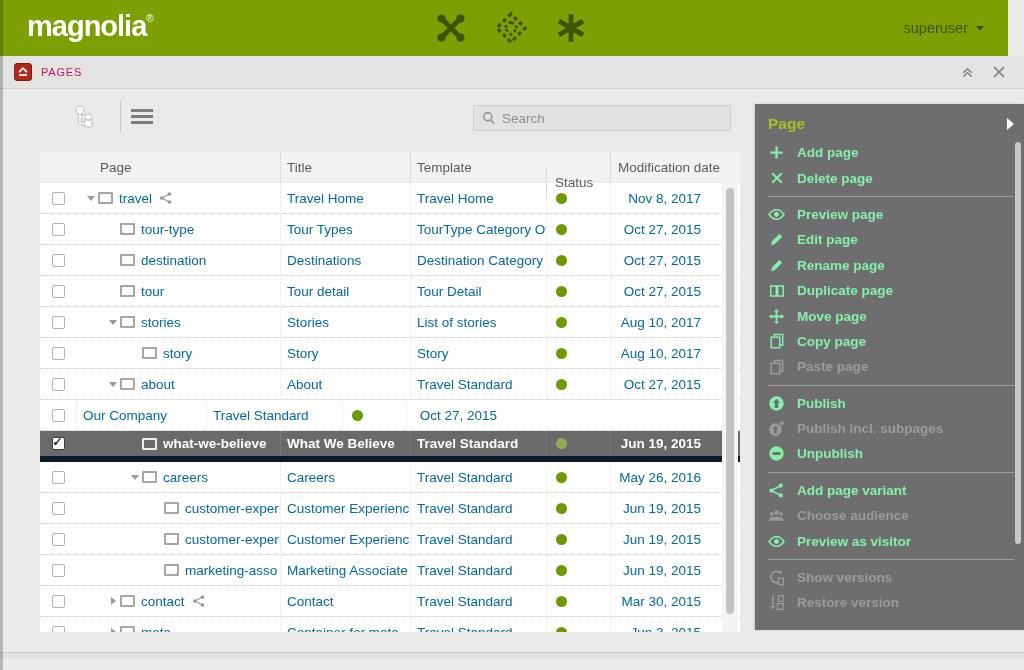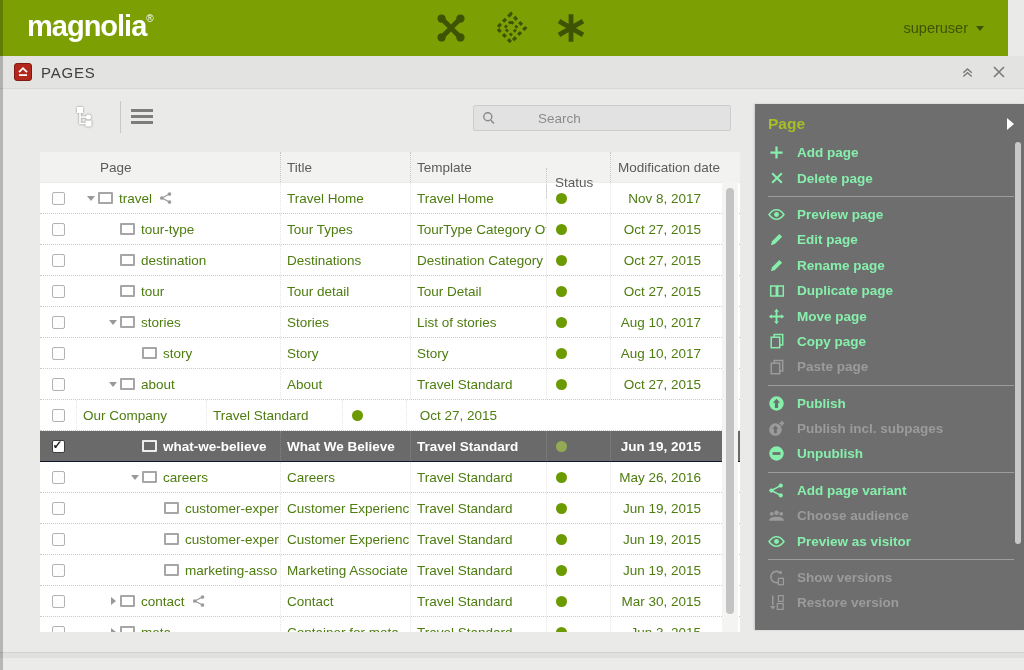--- a/index.html
+++ b/index.html
@@ -14,51 +14,51 @@
   .topbar{position:absolute;top:0;left:0;right:16px;height:56px;background:var(--brand,#7c9f04);}
   .logo{position:absolute;left:27px;top:10px;color:#fff;font-size:29px;font-weight:bold;letter-spacing:-1px;cursor:pointer;}
   .logo sup{font-size:10px;font-weight:normal;vertical-align:14px;letter-spacing:0;}
   .topnav{position:absolute;left:434px;top:11px;display:flex;gap:26px;}
   .top-icon{width:34px;height:34px;display:flex;align-items:center;justify-content:center;cursor:pointer;}
   .user{position:absolute;right:24px;top:20px;color:var(--olive,#3e5404);font-size:14.5px;display:flex;align-items:center;gap:8px;cursor:pointer;}
   .caret{width:0;height:0;border-left:4.5px solid transparent;border-right:4.5px solid transparent;border-top:5.5px solid var(--olive,#3e5404);}
 
   
   .appbar{position:absolute;top:56px;left:0;right:0;height:33px;background:#e3e3e1;border-bottom:1px solid #d8d8d6;display:flex;align-items:center;padding:0 14px;box-sizing:border-box;}
-  .app-title{color:#404040;font-size:15px;letter-spacing:0.8px;margin-left:9px;}
+  .app-title{color:#be185d;font-size:11px;letter-spacing:0.8px;margin-left:9px;}
   .appbar-actions{margin-left:auto;display:flex;gap:17px;align-items:center;margin-right:4px;}
   .appbar-actions span{cursor:pointer;display:flex;}
 
   
   .view-tree{position:absolute;left:72px;top:102px;width:30px;height:30px;display:flex;align-items:center;justify-content:center;cursor:pointer;}
   .view-tree svg{filter:drop-shadow(0 0 1px rgba(0,0,0,0.45));}
   .vsep{position:absolute;left:120px;top:101px;width:1px;height:32px;background:#c9c9c9;}
   .view-list{position:absolute;left:131px;top:109px;width:22px;cursor:pointer;}
   .view-list i{display:block;height:3px;background:#7d7d7d;margin-bottom:3px;}
   .search{position:absolute;left:473px;top:105px;width:258px;height:26px;background:#e2e2e2;border:1px solid #cdcdcd;border-radius:2px;display:flex;align-items:center;padding:0 8px;box-sizing:border-box;gap:6px;}
-  .search input{border:none;background:transparent;outline:none;font:13.5px "Liberation Sans",sans-serif;color:#4d7c0f;width:100%;padding:0;margin-left:36px;}
+  .search input{border:none;background:transparent;outline:none;font:13.5px "Liberation Sans",sans-serif;color:#4d7c0f;width:100%;padding:0;}
   .search input::placeholder{color:#8c8c8c;opacity:1;}
 
   
   .table{position:absolute;left:40px;top:152px;width:700px;height:480px;background:#fff;overflow:hidden;}
   .thead{display:flex;height:30px;background:#f2f2f1;align-items:center;font-size:13.5px;color:#5b5b5b;border-bottom:1px solid #ececec;}
   .cell{box-sizing:border-box;overflow:hidden;white-space:nowrap;flex:none;height:100%;display:flex;align-items:center;}
   .c-check{width:36px;justify-content:center;}
   .c-page{width:204px;}
   .c-title{width:130px;padding-left:6px;}
   .c-template{width:136px;padding-left:6px;}
   .c-status{width:64px;}
   .c-date{width:130px;justify-content:flex-end;padding-right:39px;}
   .thead .c-page{padding-left:24px;}
   .thead .c-title,.thead .c-template,.thead .c-status,.thead .c-date{border-left:1px dotted #c6c6c6;}
   .thead .c-status{padding-left:8px;margin-top:31px;}
   .thead .c-date{padding-right:20px;}
-  .row{display:flex;height:31px;align-items:center;font-size:13.5px;color:#4d7c0f;border-bottom:1px dotted #c9c9c9;box-sizing:border-box;cursor:pointer;}
+  .row{display:flex;height:31px;align-items:center;font-size:13.5px;color:#0369a1;border-bottom:1px dotted #c9c9c9;box-sizing:border-box;cursor:pointer;}
   .row .c-title,.row .c-template,.row .c-status,.row .c-date{border-left:1px dotted #e6e6e6;}
-  .row.selected{background:#6a6a6a;color:#fff;border-bottom:1px solid #0f172a;}
+  .row.selected{background:#6a6a6a;color:#fff;border-bottom:6px solid #0f172a;}
   .row.selected .c-title,.row.selected .c-template,.row.selected .c-status,.row.selected .c-date{border-left-color:rgba(255,255,255,0.18);}
   .row.selected{font-weight:bold;}
   .checkbox{width:13px;height:13px;border:1px solid #b2b2b2;background:#fdfdfd;border-radius:2px;box-sizing:border-box;position:relative;cursor:pointer;}
   .checkbox.checked{background:#fff;border-color:#3c3c3c;}
   .checkbox.checked::after{content:"✓";position:absolute;top:-3px;left:0px;font-size:12px;color:#1e1e1e;font-weight:bold;}
   .expander{width:14px;flex:none;display:flex;justify-content:center;align-items:center;}
   .tri-open{width:0;height:0;border-left:4.5px solid transparent;border-right:4.5px solid transparent;border-top:5.5px solid #999;}
   .tri-closed{width:0;height:0;border-top:4.5px solid transparent;border-bottom:4.5px solid transparent;border-left:5.5px solid #999;}
   .page-icon{flex:none;width:15px;height:12px;border:2px solid #a6a6a6;border-radius:1px;background:#fff;margin:0 6px 0 0;box-sizing:border-box;}
   .row.selected .page-icon{border-color:#ededed;background:transparent;}

